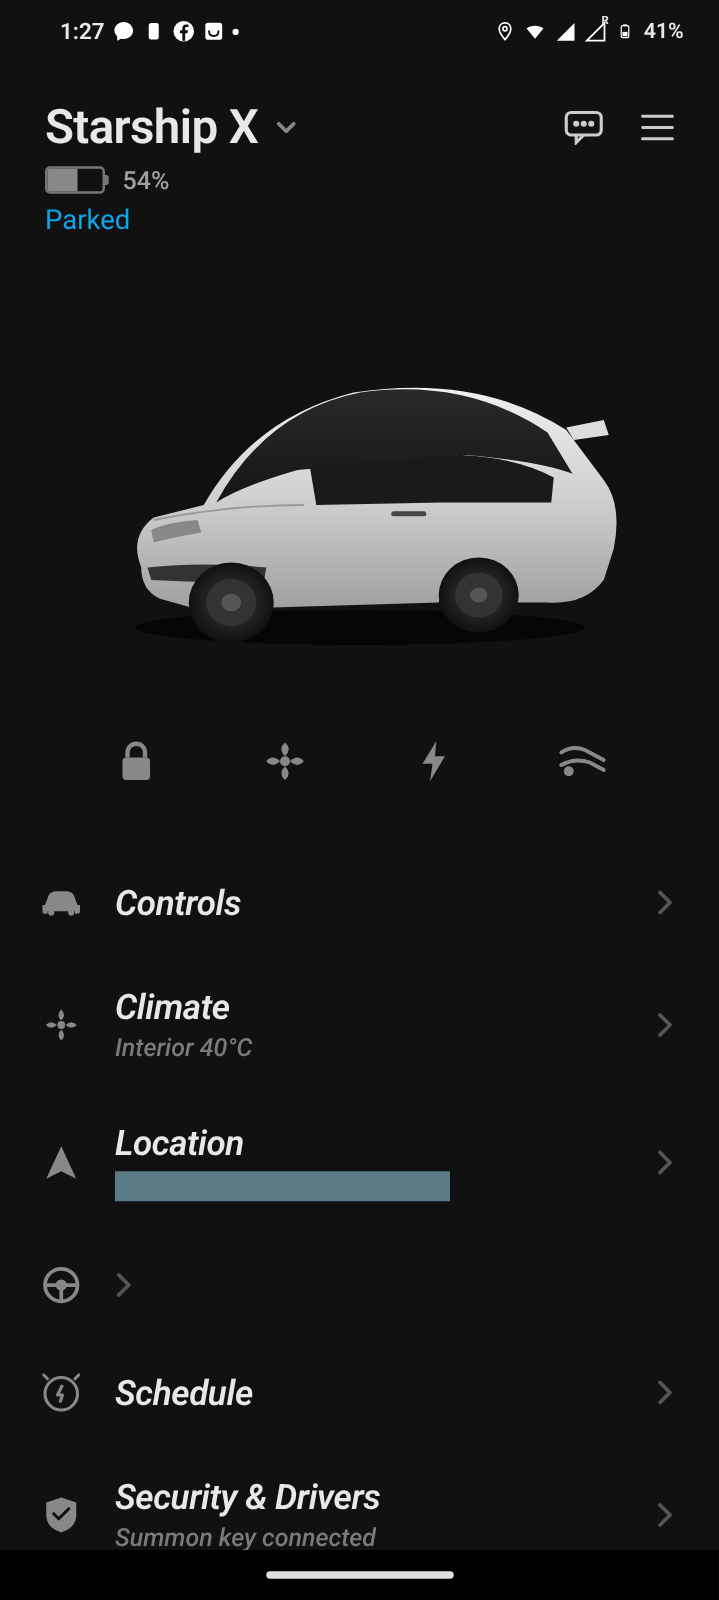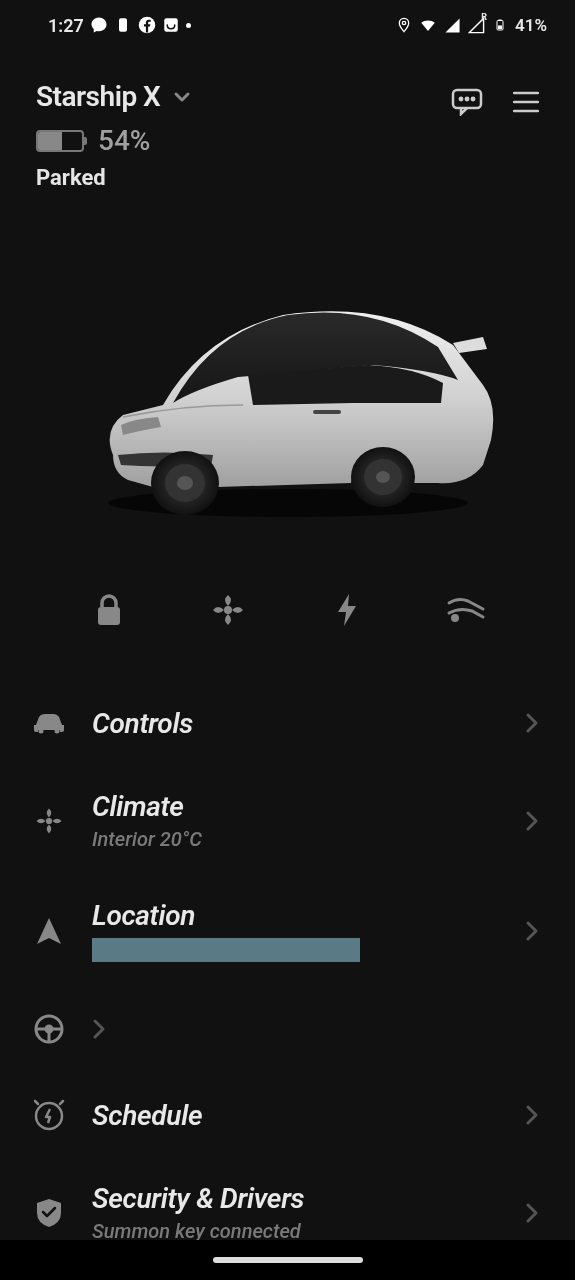--- a/index.html
+++ b/index.html
@@ -26,42 +26,42 @@
   .status-icon { width: 18px; height: 18px; display:inline-flex; align-items:center; justify-content:center; }
   .dot { width:5px; height:5px; background:#fff; border-radius:50%; }
 
   .header {
     padding: 30px 36px 0 36px;
     display: flex;
     justify-content: space-between;
     align-items: flex-start;
   }
   .title-row { display: flex; align-items: center; gap: 10px; }
-  .title { font-size: 28px; font-weight: 600; letter-spacing: -0.5px; }
+  .title { font-size: 38px; font-weight: 600; letter-spacing: -0.5px; }
   .chevron-down { width: 24px; height: 24px; }
   .header-icons { display: flex; align-items: center; gap: 30px; margin-top: 8px; }
 
   .battery-row {
     padding: 8px 36px 0 36px;
     display: flex; align-items: center; gap: 14px;
   }
   .car-battery-icon {
     width: 48px; height: 22px;
     border: 2px solid #777; border-radius: 4px;
     position: relative;
   }
   .car-battery-icon::after {
     content:''; position:absolute; right:-5px; top:5px;
     width:3px; height:8px; background:#777; border-radius:0 2px 2px 0;
   }
   .car-battery-fill {
     height:100%; background:#888; border-radius:2px 0 0 2px;
   }
-  .battery-pct { font-size: 28px; font-weight: 500; color:#a0a0a0; }
-  .status-text { padding: 8px 36px 0 36px; font-size: 22px; color:#e5e5e5; font-weight: 700; }
+  .battery-pct { font-size: 20px; font-weight: 500; color:#a0a0a0; }
+  .status-text { padding: 8px 36px 0 36px; font-size: 22px; color:#0ea5e9; font-weight: 400; }
 
   .car-image-area {
     height: 370px;
     display:flex; align-items:center; justify-content:center;
     margin-top: 20px;
   }
   .car-svg { width: 430px; height: 280px; }
 
   .quick-actions {
     display:flex; justify-content:space-around;
@@ -314,21 +314,21 @@
       <svg width="32" height="32" viewBox="0 0 36 36" fill="#888">
           <circle cx="18" cy="18" r="3.5"></circle>
           <path d="M18 4 Q 23 9 18 14 Q 13 9 18 4 Z"></path>
           <path d="M32 18 Q 27 23 22 18 Q 27 13 32 18 Z"></path>
           <path d="M18 32 Q 13 27 18 22 Q 23 27 18 32 Z"></path>
           <path d="M4 18 Q 9 13 14 18 Q 9 23 4 18 Z"></path>
         </svg>
     </div>
     <div class="menu-text">
       <div class="menu-title">Climate</div>
-      <div class="menu-sub">Interior 20°C</div>
+      <div class="menu-sub">Interior 40°C</div>
     </div>
     <span class="menu-chevron">
       <svg width="14" height="22" viewBox="0 0 14 22" fill="none" stroke="#555" stroke-width="3" stroke-linecap="round" stroke-linejoin="round">
           <polyline points="3 3 11 11 3 19"></polyline>
         </svg>
     </span>
   </div>
 
   <div class="menu-item">
     <div class="menu-icon">

